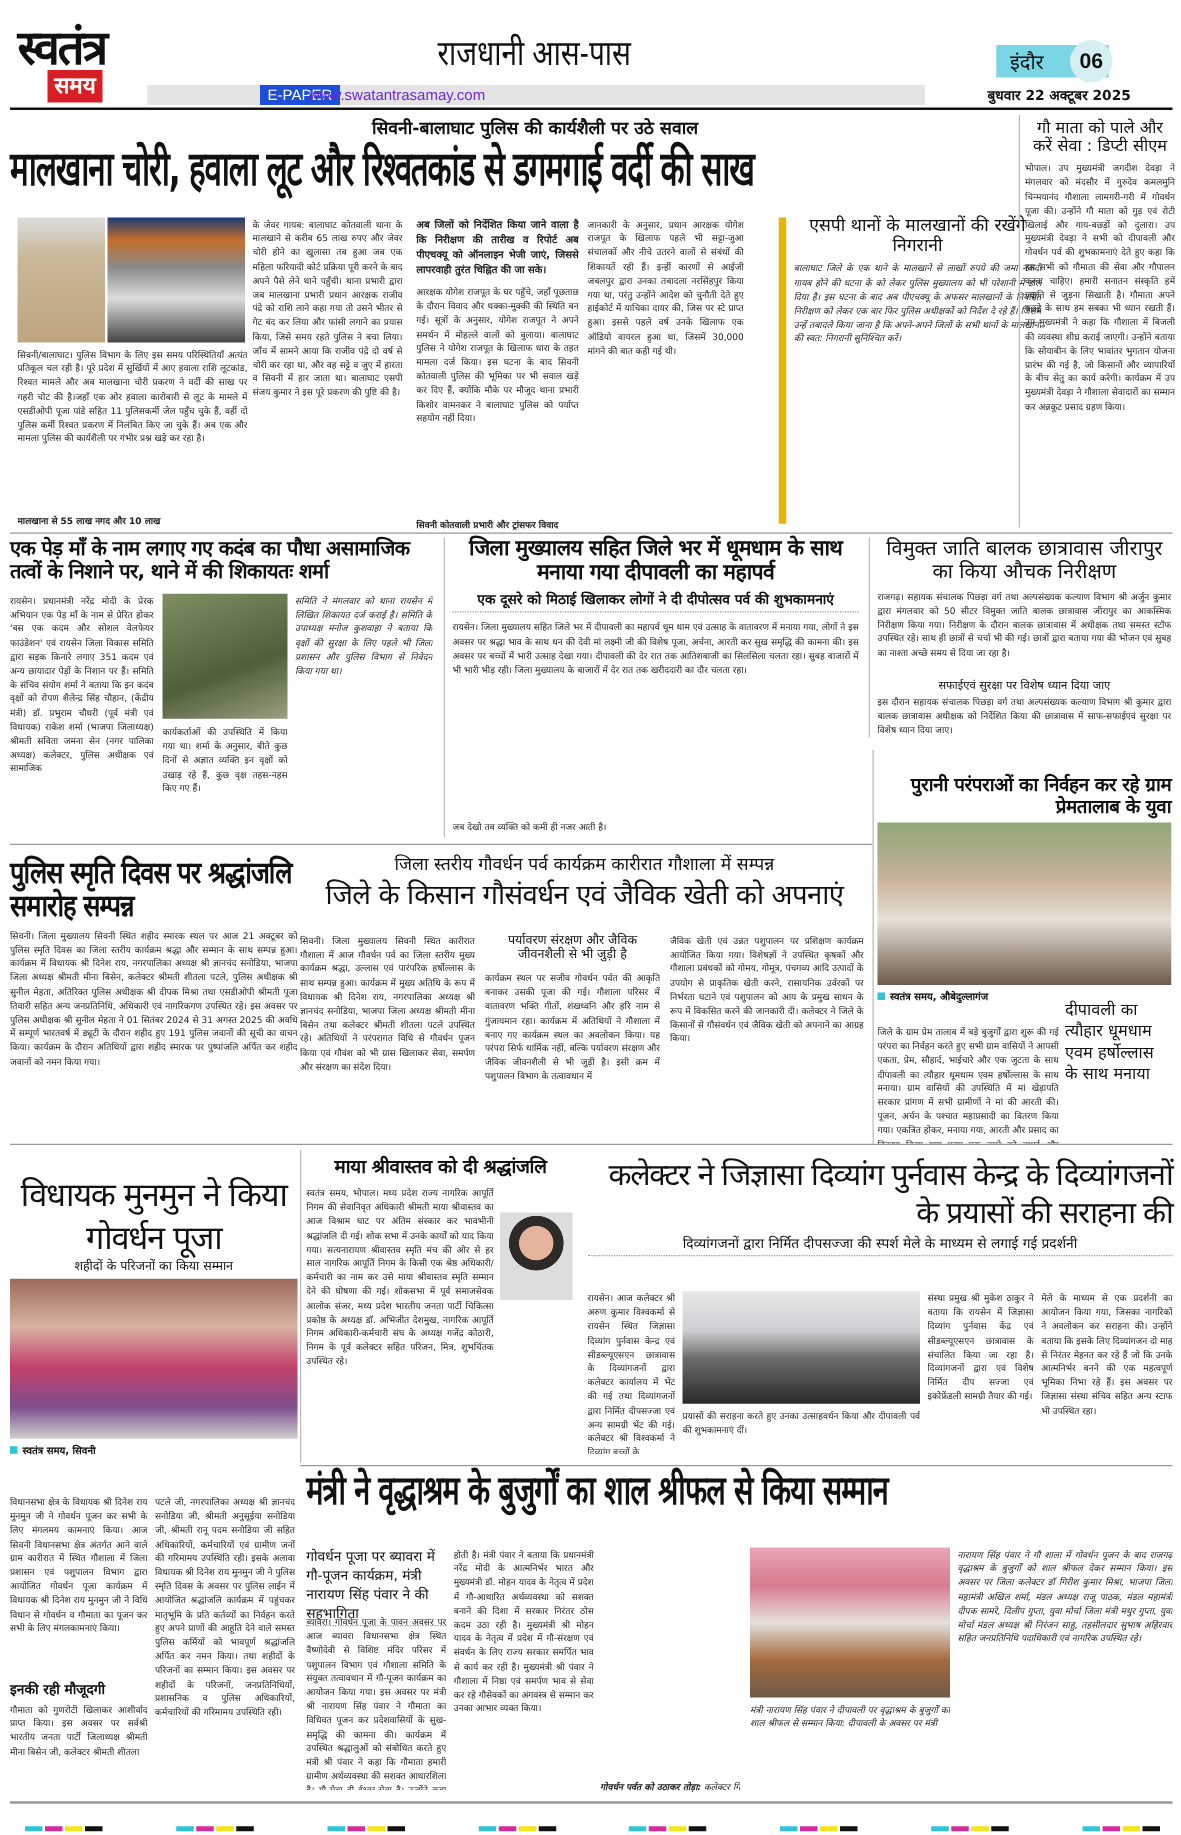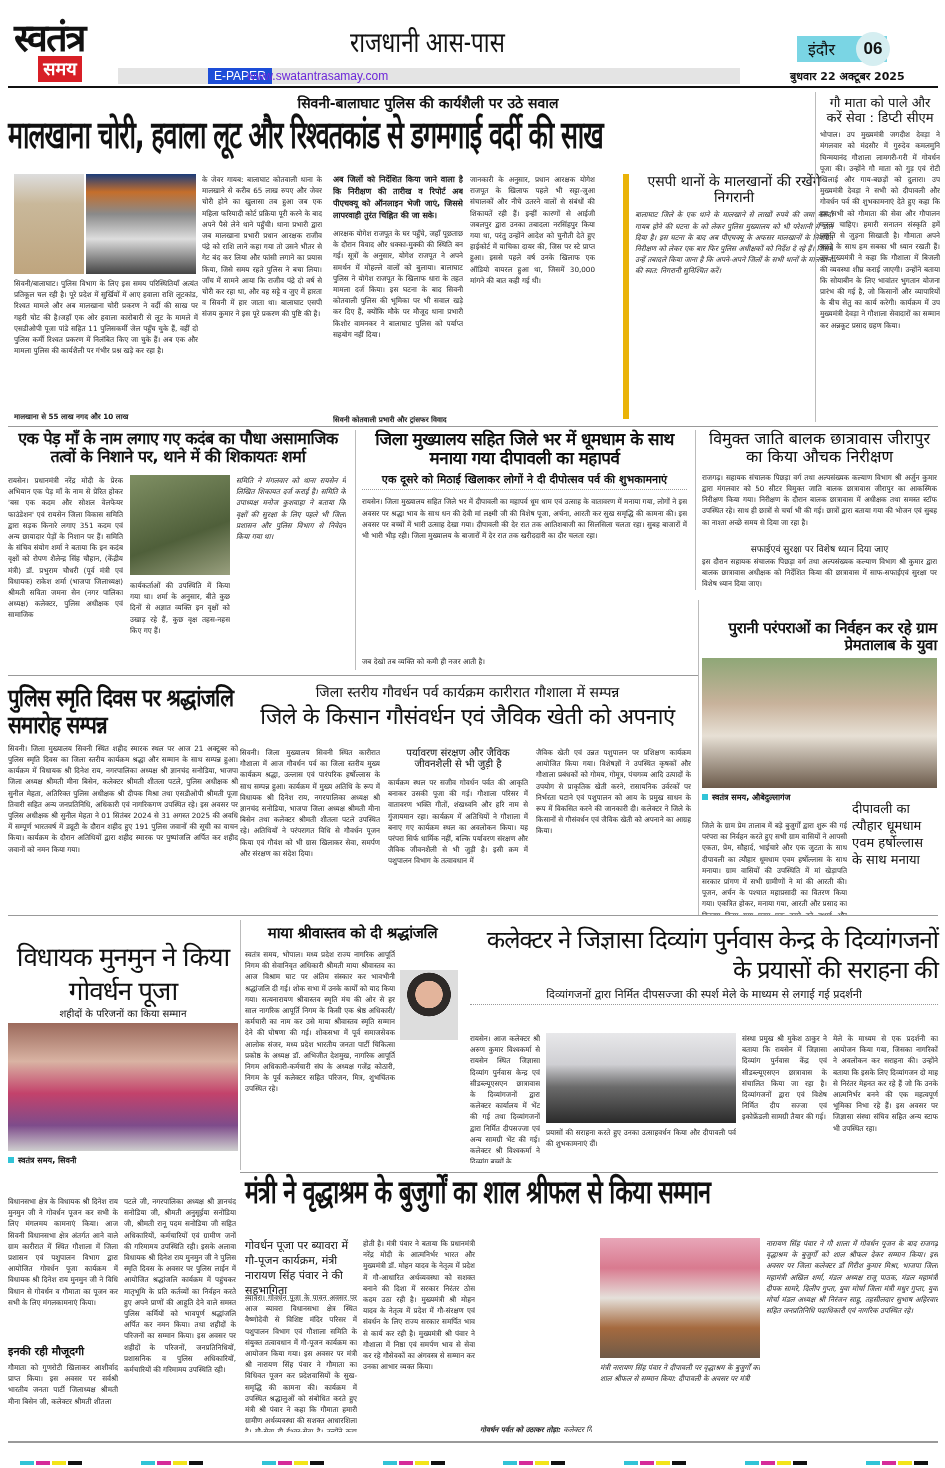--- a/index.html
+++ b/index.html
@@ -64,21 +64,21 @@
 
 <div class="abs vr" style="left:815px;top:92px;height:330px"></div>
 <div class="abs" style="left:820px;top:96px;width:120px;height:330px">
   <div class="hl" style="font-size:13px;font-weight:normal;text-align:center;letter-spacing:0">गौ माता को पाले और करें सेवा : डिप्टी सीएम</div>
   <div class="body" style="margin-top:4px;height:290px">भोपाल। उप मुख्यमंत्री जगदीश देवड़ा ने मंगलवार को मंदसौर में गुरुदेव कमलमुनि चिन्मयानंद गौशाला लामगरी-गरी में गोवर्धन पूजा की। उन्होंने गौ माता को गुड़ एवं रोटी खिलाई और गाय-बछड़ों को दुलारा। उप मुख्यमंत्री देवड़ा ने सभी को दीपावली और गोवर्धन पर्व की शुभकामनाएं देते हुए कहा कि हम सभी को गौमाता की सेवा और गौपालन करना चाहिए। हमारी सनातन संस्कृति हमें प्रकृति से जुड़ना सिखाती है। गौमाता अपने बछड़े के साथ हम सबका भी ध्यान रखती हैं। उप मुख्यमंत्री ने कहा कि गौशाला में बिजली की व्यवस्था शीघ्र कराई जाएगी। उन्होंने बताया कि सोयाबीन के लिए भावांतर भुगतान योजना प्रारंभ की गई है, जो किसानों और व्यापारियों के बीच सेतु का कार्य करेगी। कार्यक्रम में उप मुख्यमंत्री देवड़ा ने गौशाला सेवादारों का सम्मान कर अन्नकूट प्रसाद ग्रहण किया।</div>
 </div>
 
 <div class="abs hr" style="left:8px;top:426px;width:930px"></div>
 
 <div class="abs" style="left:8px;top:430px;width:340px;height:240px">
-  <div class="hl" style="font-size:16px;text-align:center;letter-spacing:-.5px">एक पेड़ माँ के नाम लगाए गए कदंब का पौधा असामाजिक तत्वों के निशाने पर, थाने में की शिकायतः शर्मा</div>
+  <div class="hl" style="font-size:16px;letter-spacing:-.5px">एक पेड़ माँ के नाम लगाए गए कदंब का पौधा असामाजिक तत्वों के निशाने पर, थाने में की शिकायतः शर्मा</div>
   <div class="abs body" style="left:0;top:45px;width:115px;height:190px">रायसेन। प्रधानमंत्री नरेंद्र मोदी के प्रेरक अभियान एक पेड़ माँ के नाम से प्रेरित होकर 'बस एक कदम और सोशल वेलफेयर फाउंडेशन' एवं रायसेन जिला विकास समिति द्वारा सड़क किनारे लगाए 351 कदम एवं अन्य छायादार पेड़ों के निशान पर हैं। समिति के संचिव संयोग शर्मा ने बताया कि इन कदंब वृक्षों को रोपण शैलेन्द्र सिंह चौहान, (केंद्रीय मंत्री) डॉ. प्रभुराम चौधरी (पूर्व मंत्री एवं विधायक) राकेश शर्मा (भाजपा जिलाध्यक्ष) श्रीमती सविता जमना सेन (नगर पालिका अध्यक्ष) कलेक्टर, पुलिस अधीक्षक एवं सामाजिक</div>
   <div class="abs photo" style="left:122px;top:45px;width:100px;height:100px;background:linear-gradient(160deg,#7f8f63,#4f5f3a 60%,#9aa07f)"></div>
   <div class="abs body" style="left:122px;top:150px;width:100px;height:80px">कार्यकर्ताओं की उपस्थिति में किया गया था। शर्मा के अनुसार, बीते कुछ दिनों से अज्ञात व्यक्ति इन वृक्षों को उखाड़ रहे हैं, कुछ वृक्ष तहस-नहस किए गए हैं।</div>
   <div class="abs body" style="left:228px;top:45px;width:110px;height:180px;font-style:italic">समिति ने मंगलवार को थाना रायसेन में लिखित शिकायत दर्ज कराई है। समिति के उपाध्यक्ष मनोज कुशवाहा ने बताया कि वृक्षों की सुरक्षा के लिए पहले भी जिला प्रशासन और पुलिस विभाग से निवेदन किया गया था।</div>
 </div>
 <div class="abs vr" style="left:355px;top:430px;height:240px"></div>
 <div class="abs" style="left:362px;top:430px;width:325px;height:240px">
   <div class="hl" style="font-size:17px;text-align:center;letter-spacing:-.5px">जिला मुख्यालय सहित जिले भर में धूमधाम के साथ मनाया गया दीपावली का महापर्व</div>
   <div class="hl kicker" style="margin-top:6px;font-size:11px;text-align:center;border-bottom:1px dotted #999;padding-bottom:3px">एक दूसरे को मिठाई खिलाकर लोगों ने दी दीपोत्सव पर्व की शुभकामनाएं</div>
   <div class="body" style="margin-top:6px;height:160px">रायसेन। जिला मुख्यालय सहित जिले भर में दीपावली का महापर्व धूम धाम एवं उत्साह के वातावरण में मनाया गया, लोगों ने इस अवसर पर श्रद्धा भाव के साथ धन की देवी मां लक्ष्मी जी की विशेष पूजा, अर्चना, आरती कर सुख समृद्धि की कामना की। इस अवसर पर बच्चों में भारी उत्साह देखा गया। दीपावली की देर रात तक आतिशबाजी का सिलसिला चलता रहा। सुबह बाजारों में भी भारी भीड़ रही। जिला मुख्यालय के बाजारों में देर रात तक खरीददारी का दौर चलता रहा।</div>

